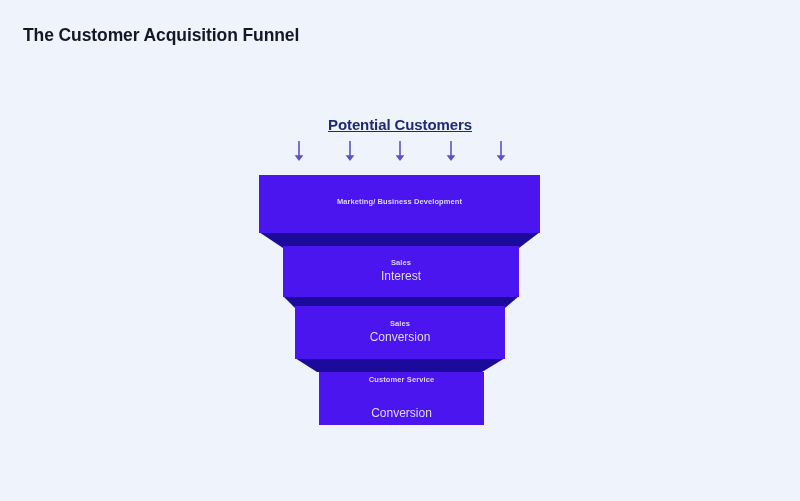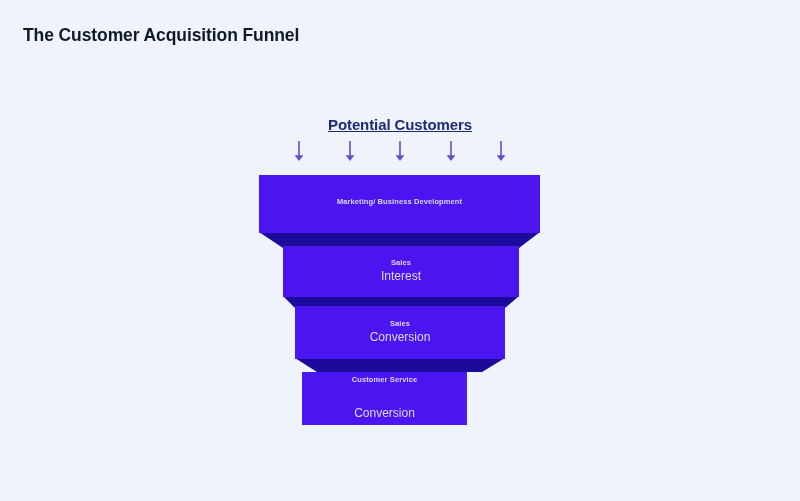--- a/index.html
+++ b/index.html
@@ -153,19 +153,19 @@
     <div class="stage" style="left:283px; top:246px; width:236px; height:51px;">
       <span class="stage-sub">Sales</span>
       <span class="stage-title">Interest</span>
     </div>
 
     <div class="stage" style="left:295px; top:306px; width:210px; height:53px;">
       <span class="stage-sub">Sales</span>
       <span class="stage-title">Conversion</span>
     </div>
 
-    <div class="stage" style="left:302px; top:372px; width:165px; height:53px;gap:20px;">
+    <div class="stage" style="left:319px; top:372px; width:165px; height:53px;gap:20px;">
       <span class="stage-sub">Customer Service</span>
       <span class="stage-title">Conversion</span>
     </div>
 
   </div>
 </div>
 
 </body></html>

